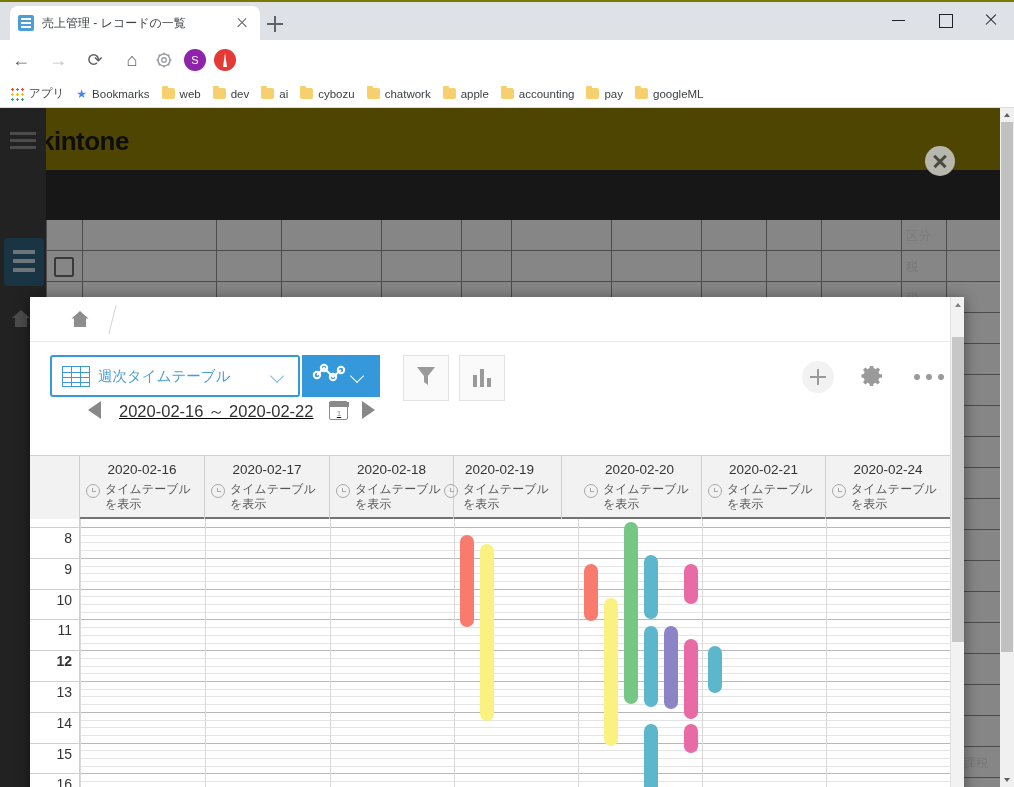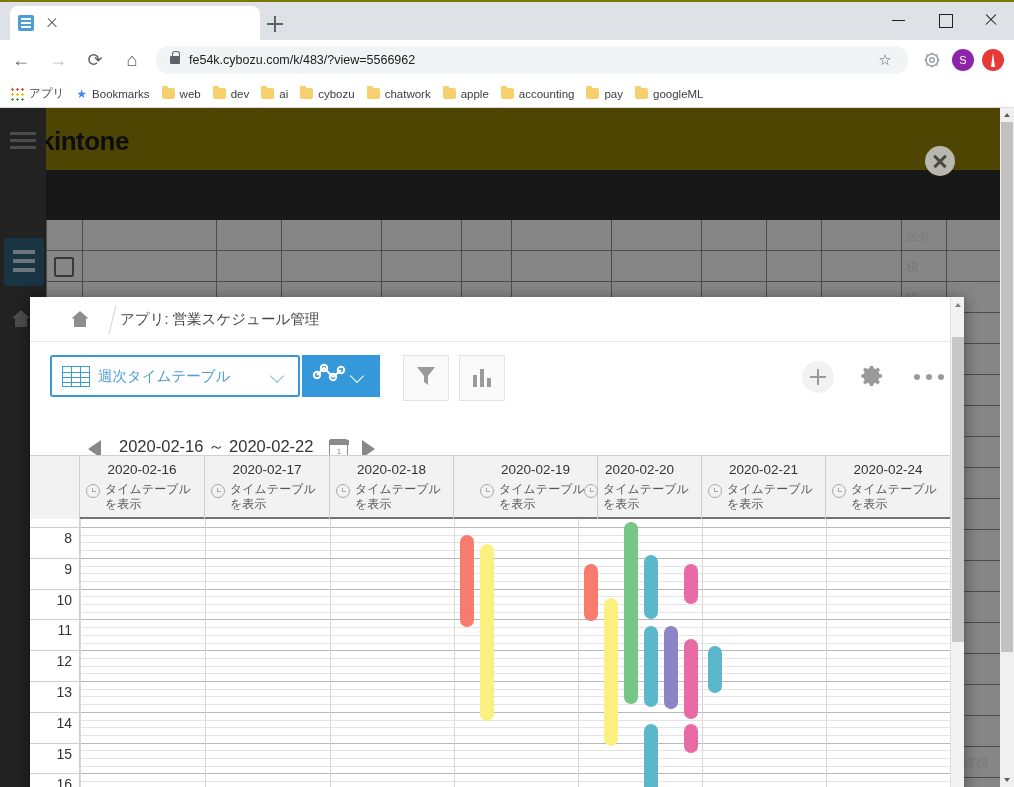--- a/index.html
+++ b/index.html
@@ -369,22 +369,22 @@
   .gear-btn {
     position:absolute; left:830px; top:20px; width:26px; height:26px; cursor:pointer;
   }
   .dots-btn {
     position:absolute; left:884px; top:30px; width:30px; height:8px; cursor:pointer;
     display:flex; justify-content:space-between; align-items:center;
   }
   .dots-btn i { width:6px;height:6px;border-radius:50%;background:#9a9a9a;display:block; }
 
   .datenav {
-    position:absolute; left:0; top:119px; width:920px; height:42px;
-    display:flex; align-items:flex-end;
+    position:absolute; left:0; top:104px; width:920px; height:42px;
+    display:flex; align-items:flex-start;text-decoration:underline;
   }
   .tri-l, .tri-r {
     width:0;height:0;border-top:9px solid transparent;border-bottom:9px solid transparent;
     cursor:pointer; flex:0 0 auto;
   }
   .tri-l { border-right:13px solid #888; margin-left:58px; }
   .tri-r { border-left:13px solid #888; margin-left:14px; }
   .daterange {
     font-size:16.5px; color:#333; margin-left:18px; white-space:nowrap; flex:0 0 auto;
   }
@@ -464,44 +464,39 @@
 </head>
 <body>
 
 <div id="browser">
 
   <div class="titlebar">
     <div class="win-border-top"></div>
 
     <div class="tab">
       <div class="tab-favicon"></div>
+      <div class="tab-title">売上管理 - レコードの一覧</div>
       <div class="tab-close"></div>
     </div>
 
     <div class="new-tab"></div>
 
     <div class="wincontrols">
       <div class="wc wc-min"></div>
       <div class="wc wc-max"></div>
       <div class="wc wc-close"></div>
     </div>
   </div>
 
   <div class="navbar">
     <div class="navbtn">←</div>
     <div class="navbtn dim">→</div>
     <div class="navbtn">⟳</div>
     <div class="navbtn">⌂</div>
 
-    <div class="omnibox">
-      <div class="lock"></div>
-      <div class="url">fe54k.cybozu.com/k/483/?view=5566962</div>
-      <div style="flex:1 1 auto"></div>
-      <div class="star">☆</div>
-    </div>
 
     <div class="ext-icon">
       <svg width="18" height="18" viewBox="0 0 18 18" aria-hidden="true">
         <circle cx="9" cy="9" r="6" fill="none" stroke="#9aa0a6" stroke-width="1.6"></circle>
         <circle cx="9" cy="9" r="2.3" fill="none" stroke="#9aa0a6" stroke-width="1.4"></circle>
         <path d="M9 1.5v2M9 14.5v2M1.5 9h2M14.5 9h2M3.6 3.6l1.4 1.4M13 13l1.4 1.4M14.4 3.6L13 5M5 13l-1.4 1.4" stroke="#9aa0a6" stroke-width="1.4"></path>
       </svg>
     </div>
     <div class="avatar-purple">S</div>
     <div class="avatar-red"></div>
@@ -650,21 +645,20 @@
 
     <div id="modal">
 
       <div class="breadcrumb">
         <span class="home-ic">
           <svg width="20" height="20" viewBox="0 0 20 20" aria-hidden="true">
             <path d="M10 2 L18.5 9.6 H16 V18 H4 V9.6 H1.5 Z" fill="#8d8d8d"></path>
           </svg>
         </span>
         <span class="bc-sep"></span>
-        <span class="bc-label">アプリ: 営業スケジュール管理</span>
       </div>
 
       <div class="toolbar">
 
         <div class="view-select">
           <span class="vs-tableicon"></span>
           <span class="vs-label">週次タイムテーブル</span>
           <span class="chev"></span>
         </div>
 
@@ -739,21 +733,21 @@
               <span class="tt-show-label">タイムテーブルを表示</span>
             </span>
           </div>
           <div class="tt-head-cell" style="left:300px; width:124px;">
             <span class="tt-date">2020-02-18</span>
             <span class="tt-show">
               <span class="clock-ic"></span>
               <span class="tt-show-label">タイムテーブルを表示</span>
             </span>
           </div>
-          <div class="tt-head-cell" style="left:444px; width:124px;">
+          <div class="tt-head-cell" style="left:408px; width:124px;">
             <span class="tt-date">2020-02-19</span>
             <span class="tt-show">
               <span class="clock-ic"></span>
               <span class="tt-show-label">タイムテーブルを表示</span>
             </span>
           </div>
           <div class="tt-head-cell" style="left:548px; width:124px;">
             <span class="tt-date">2020-02-20</span>
             <span class="tt-show">
               <span class="clock-ic"></span>
@@ -780,21 +774,21 @@
           <div class="tt-timecol" id="timecol">
               <div class="hour-sep" style="top: 8px;"></div>
               <div class="hour-label" style="top: 11px;">8</div>
               <div class="hour-sep" style="top: 38.8px;"></div>
               <div class="hour-label" style="top: 41.8px;">9</div>
               <div class="hour-sep" style="top: 69.6px;"></div>
               <div class="hour-label" style="top: 72.6px;">10</div>
               <div class="hour-sep" style="top: 100.4px;"></div>
               <div class="hour-label" style="top: 103.4px;">11</div>
               <div class="hour-sep" style="top: 131.2px;"></div>
-              <div class="hour-label" style="top: 134.2px;">12</div>
+              <div class="hour-label" style="top: 134.2px; font-weight: bold;">12</div>
               <div class="hour-sep" style="top: 162px;"></div>
               <div class="hour-label" style="top: 165px;">13</div>
               <div class="hour-sep" style="top: 192.8px;"></div>
               <div class="hour-label" style="top: 195.8px;">14</div>
               <div class="hour-sep" style="top: 223.6px;"></div>
               <div class="hour-label" style="top: 226.6px;">15</div>
               <div class="hour-sep" style="top: 254.4px;"></div>
               <div class="hour-label" style="top: 257.4px;">16</div>
             </div>
           <div id="gridlines">

